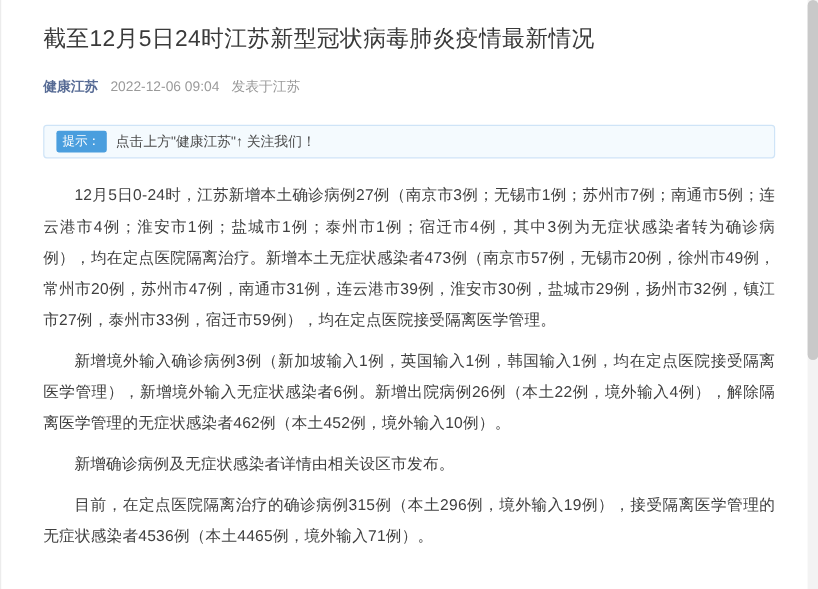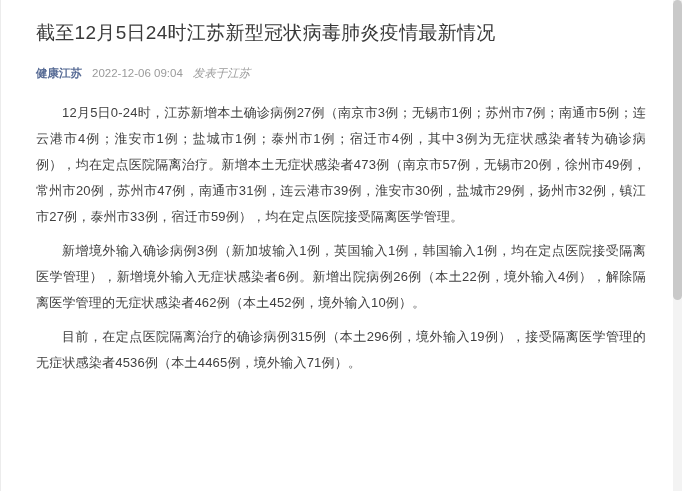--- a/index.html
+++ b/index.html
@@ -45,21 +45,20 @@
   .meta-source {
     color: #576b95;
     font-weight: bold;
   }
   .meta-date {
     color: #9a9a9a;
     text-align: center;
   }
   .meta-loc {
     color: #9a9a9a;
-    font-style: italic;
   }
   .tipbox {
     margin-top: 22px;
     border: 1px solid #cfe4f7;
     background: #f4fafe;
     border-radius: 3px;
     height: 28px;
     display: flex;
     align-items: center;
     padding: 0 10px;
@@ -128,24 +127,29 @@
   <div class="article">
 
     <h1 class="title">截至12月5日24时江苏新型冠状病毒肺炎疫情最新情况</h1>
 
     <div class="meta">
       <span class="meta-source">健康江苏</span>
       <span class="meta-date">2022-12-06 09:04</span>
       <span class="meta-loc">发表于江苏</span>
     </div>
 
+    <div class="tipbox">
+      <span class="tip-label">提示：</span>
+      <span class="tip-text">点击上方"健康江苏"↑ 关注我们！</span>
+    </div>
 
     <div class="body">
       <p class="para">12月5日0-24时，江苏新增本土确诊病例27例（南京市3例；无锡市1例；苏州市7例；南通市5例；连云港市4例；淮安市1例；盐城市1例；泰州市1例；宿迁市4例，其中3例为无症状感染者转为确诊病例），均在定点医院隔离治疗。新增本土无症状感染者473例（南京市57例，无锡市20例，徐州市49例，常州市20例，苏州市47例，南通市31例，连云港市39例，淮安市30例，盐城市29例，扬州市32例，镇江市27例，泰州市33例，宿迁市59例），均在定点医院接受隔离医学管理。</p>
       <p class="para">新增境外输入确诊病例3例（新加坡输入1例，英国输入1例，韩国输入1例，均在定点医院接受隔离医学管理），新增境外输入无症状感染者6例。新增出院病例26例（本土22例，境外输入4例），解除隔离医学管理的无症状感染者462例（本土452例，境外输入10例）。</p>
+      <p class="para">新增确诊病例及无症状感染者详情由相关设区市发布。</p>
       <p class="para">目前，在定点医院隔离治疗的确诊病例315例（本土296例，境外输入19例），接受隔离医学管理的无症状感染者4536例（本土4465例，境外输入71例）。</p>
     </div>
 
   </div>
 
   <div class="scrollbar">
     <div class="scrollthumb"></div>
   </div>
 
 </div>

